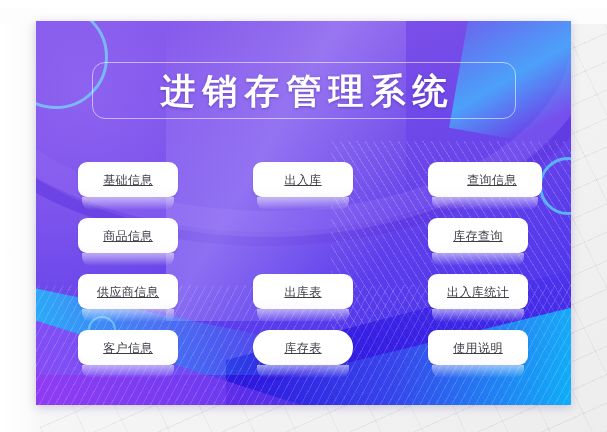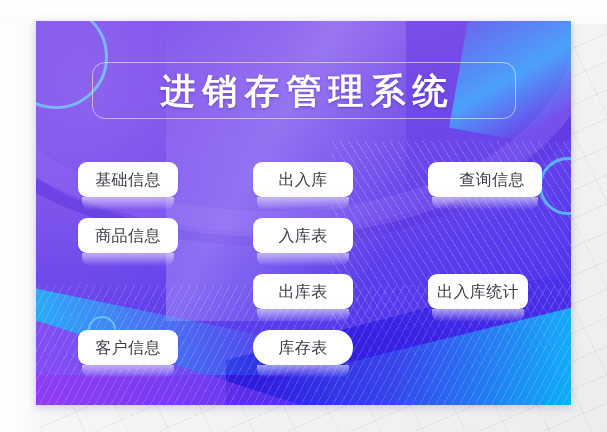--- a/index.html
+++ b/index.html
@@ -235,25 +235,26 @@
     left: 4px;
     right: 4px;
     top: 35px;
     height: 13px;
     border-radius: 0 0 9px 9px;
     background: linear-gradient(180deg, rgba(255,255,255,0.55) 0%, rgba(255,255,255,0.0) 100%);
     pointer-events: none;
   }
   .menu-button-label {
     font-family: "DejaVu Sans", "Liberation Sans", sans-serif;
-    font-size: 16px;
+    font-size: 12px;
     color: #3c3c46;
     line-height: 1;
     white-space: nowrap;
     letter-spacing: 0.4px;
+    text-decoration: underline;
   }
 </style>
 </head>
 <body>
 
 <div id="app-root">
 
   <div class="desk-texture"></div>
   <div class="desk-shade-left"></div>
   <div class="desk-shade-top"></div>
@@ -286,31 +287,37 @@
         </div>
         <div class="menu-button" style="grid-area: 1 / 2;">
           <span class="menu-button-label">出入库</span>
         </div>
         <div class="menu-button" style="grid-area: 1 / 3; padding-left: 14px;">
           <span class="menu-button-label">查询信息</span>
         </div>
         <div class="menu-button" style="grid-area: 2 / 1; align-items: center;">
           <span class="menu-button-label">商品信息</span>
         </div>
-        <div class="menu-button" style="grid-area: 2 / 2;">
-          <span class="menu-button-label">入库表</span>
+        <div class="menu-button" style="grid-area: 2 / 3;">
+          <span class="menu-button-label">库存查询</span>
+        </div>
+        <div class="menu-button" style="grid-area: 3 / 1;">
+          <span class="menu-button-label">供应商信息</span>
         </div>
         <div class="menu-button" style="grid-area: 3 / 2; text-align: center;">
           <span class="menu-button-label">出库表</span>
         </div>
         <div class="menu-button" style="grid-area: 3 / 3;">
           <span class="menu-button-label">出入库统计</span>
         </div>
         <div class="menu-button" style="grid-area: 4 / 1;">
           <span class="menu-button-label">客户信息</span>
         </div>
         <div class="menu-button" style="grid-area: 4 / 2; border-radius: 17px;">
           <span class="menu-button-label">库存表</span>
         </div>
+        <div class="menu-button" style="grid-area: 4 / 3;">
+          <span class="menu-button-label">使用说明</span>
+        </div>
       </div>
 
   </div>
 </div>
 
 </body></html>

